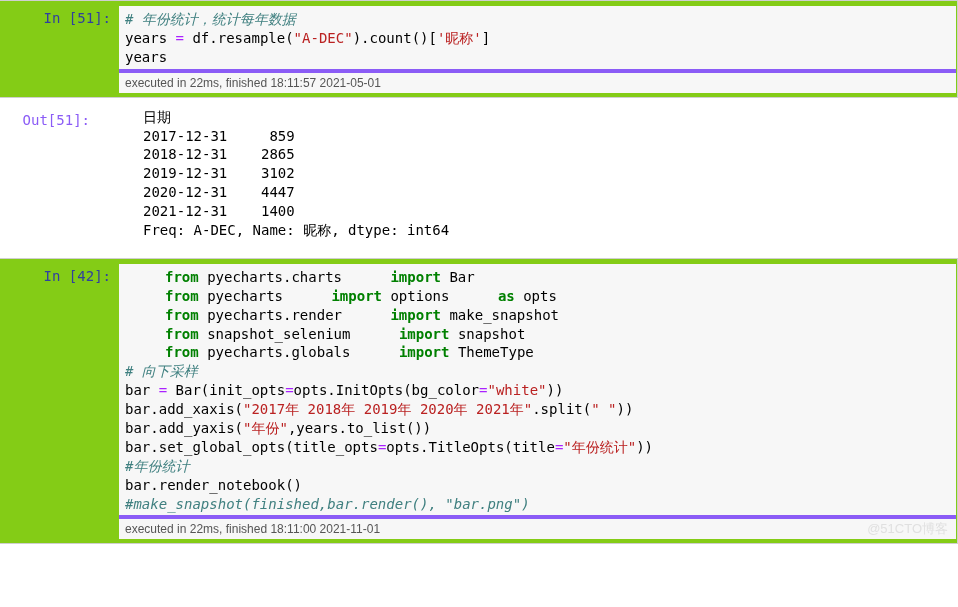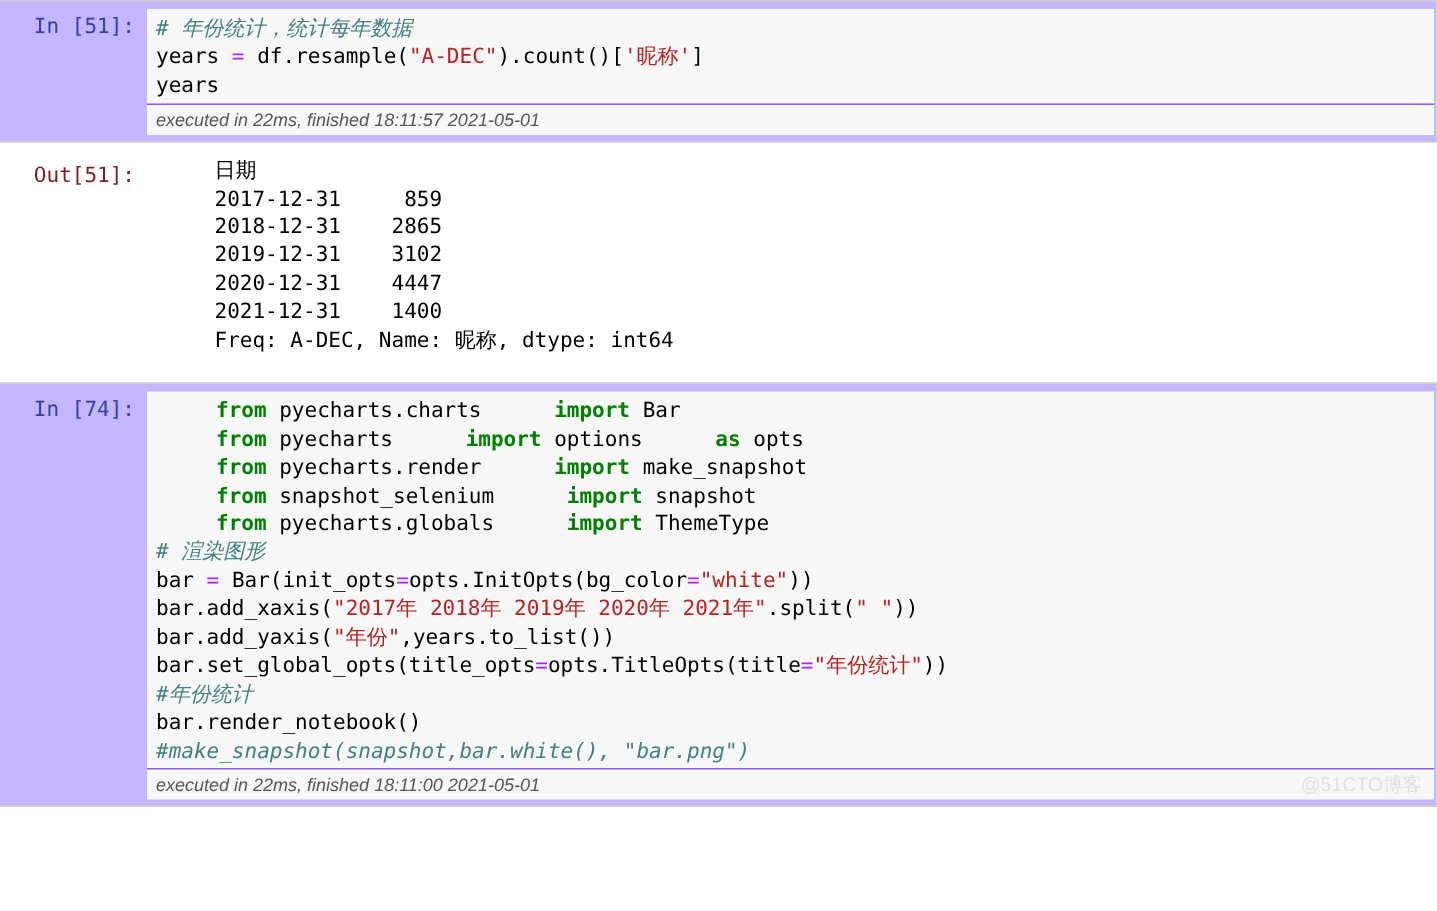--- a/index.html
+++ b/index.html
@@ -8,49 +8,48 @@
       font-size: 14px;
       background: #ffffff;
       width: 958px;
       position: relative;
     }
     .cell {
       display: flex;
       align-items: stretch;
       padding: 5px 1px 4px 0px;
     }
-    .cell.code-cell { border: 1px solid #cfcfcf; border-left: none; background: #c4b5fd; }
+    .cell.code-cell { border: 1px solid #cfcfcf; border-left: none; background: #84cc16; padding-left: 21px; }
     .cell.output-cell { padding-top: 10px; padding-bottom: 18px; }
     .prompt {
       min-width: 98px;
       text-align: right;
       font-family: "Menlo", "Consolas", "DejaVu Sans Mono", monospace;
       font-size: 14px;
       padding: 4px 8px 0 0;
       white-space: nowrap;
     }
     .prompt.in { color: #303F9F; }
-    .prompt.out { color: #7f1d1d; }
+    .prompt.out { color: #8b5cf6; }
     .cell-body { flex: 1; padding: 0; }
     .code-area {
       background: #f7f7f7;
       padding: 4px 6px 2px 6px;
       font-family: "Menlo", "Consolas", "DejaVu Sans Mono", monospace;
       font-size: 14px;
       line-height: 1.35;
       white-space: pre;
       color: #000;
     }
     .exec-bar {
-      border-top: 1px solid #8b5cf6;
+      border-top: 4px solid #8b5cf6;
       font-size: 12px;
       color: #555;
       background: #f7f7f7;
       padding: 3px 6px 3px 6px;
-      font-style: italic;
     }
     .output-text {
       font-family: "Menlo", "Consolas", "DejaVu Sans Mono", monospace;
       font-size: 14px;
       line-height: 1.35;
       white-space: pre;
       padding: 0 6px;
       color: #000;
       margin-left: 39px;
     }
@@ -88,32 +87,32 @@
 2017-12-31     859
 2018-12-31    2865
 2019-12-31    3102
 2020-12-31    4447
 2021-12-31    1400
 Freq: A-DEC, Name: 昵称, dtype: int64</div>
   </div>
 </div>
 
 <div class="cell code-cell">
-  <div class="prompt in">In  [74]:</div>
+  <div class="prompt in">In  [42]:</div>
   <div class="cell-body">
     <div class="code-area"><span class="c-keyword">from</span> pyecharts.charts <span class="c-keyword">import</span> Bar
 <span class="c-keyword">from</span> pyecharts <span class="c-keyword">import</span> options <span class="c-keyword">as</span> opts
 <span class="c-keyword">from</span> pyecharts.render <span class="c-keyword">import</span> make_snapshot
 <span class="c-keyword">from</span> snapshot_selenium <span class="c-keyword">import</span> snapshot
 <span class="c-keyword">from</span> pyecharts.globals <span class="c-keyword">import</span> ThemeType
-<span class="c-comment"># 渲染图形</span>
+<span class="c-comment"># 向下采样</span>
 bar <span class="c-op">=</span> Bar(init_opts<span class="c-op">=</span>opts.InitOpts(bg_color<span class="c-op">=</span><span class="c-str">"white"</span>))
 bar.add_xaxis(<span class="c-str">"2017年 2018年 2019年 2020年 2021年"</span>.split(<span class="c-str">" "</span>))
 bar.add_yaxis(<span class="c-str">"年份"</span>,years.to_list())
 bar.set_global_opts(title_opts<span class="c-op">=</span>opts.TitleOpts(title<span class="c-op">=</span><span class="c-str">"年份统计"</span>))
 <span class="c-comment">#年份统计</span>
 bar.render_notebook()
-<span class="c-comment">#make_snapshot(snapshot,bar.white(), "bar.png")</span></div>
-    <div class="exec-bar">executed in 22ms, finished 18:11:00 2021-05-01</div>
+<span class="c-comment">#make_snapshot(finished,bar.render(), "bar.png")</span></div>
+    <div class="exec-bar">executed in 22ms, finished 18:11:00 2021-11-01</div>
   </div>
 </div>
 
 <div class="watermark">@51CTO博客</div>
 
 </body></html>

